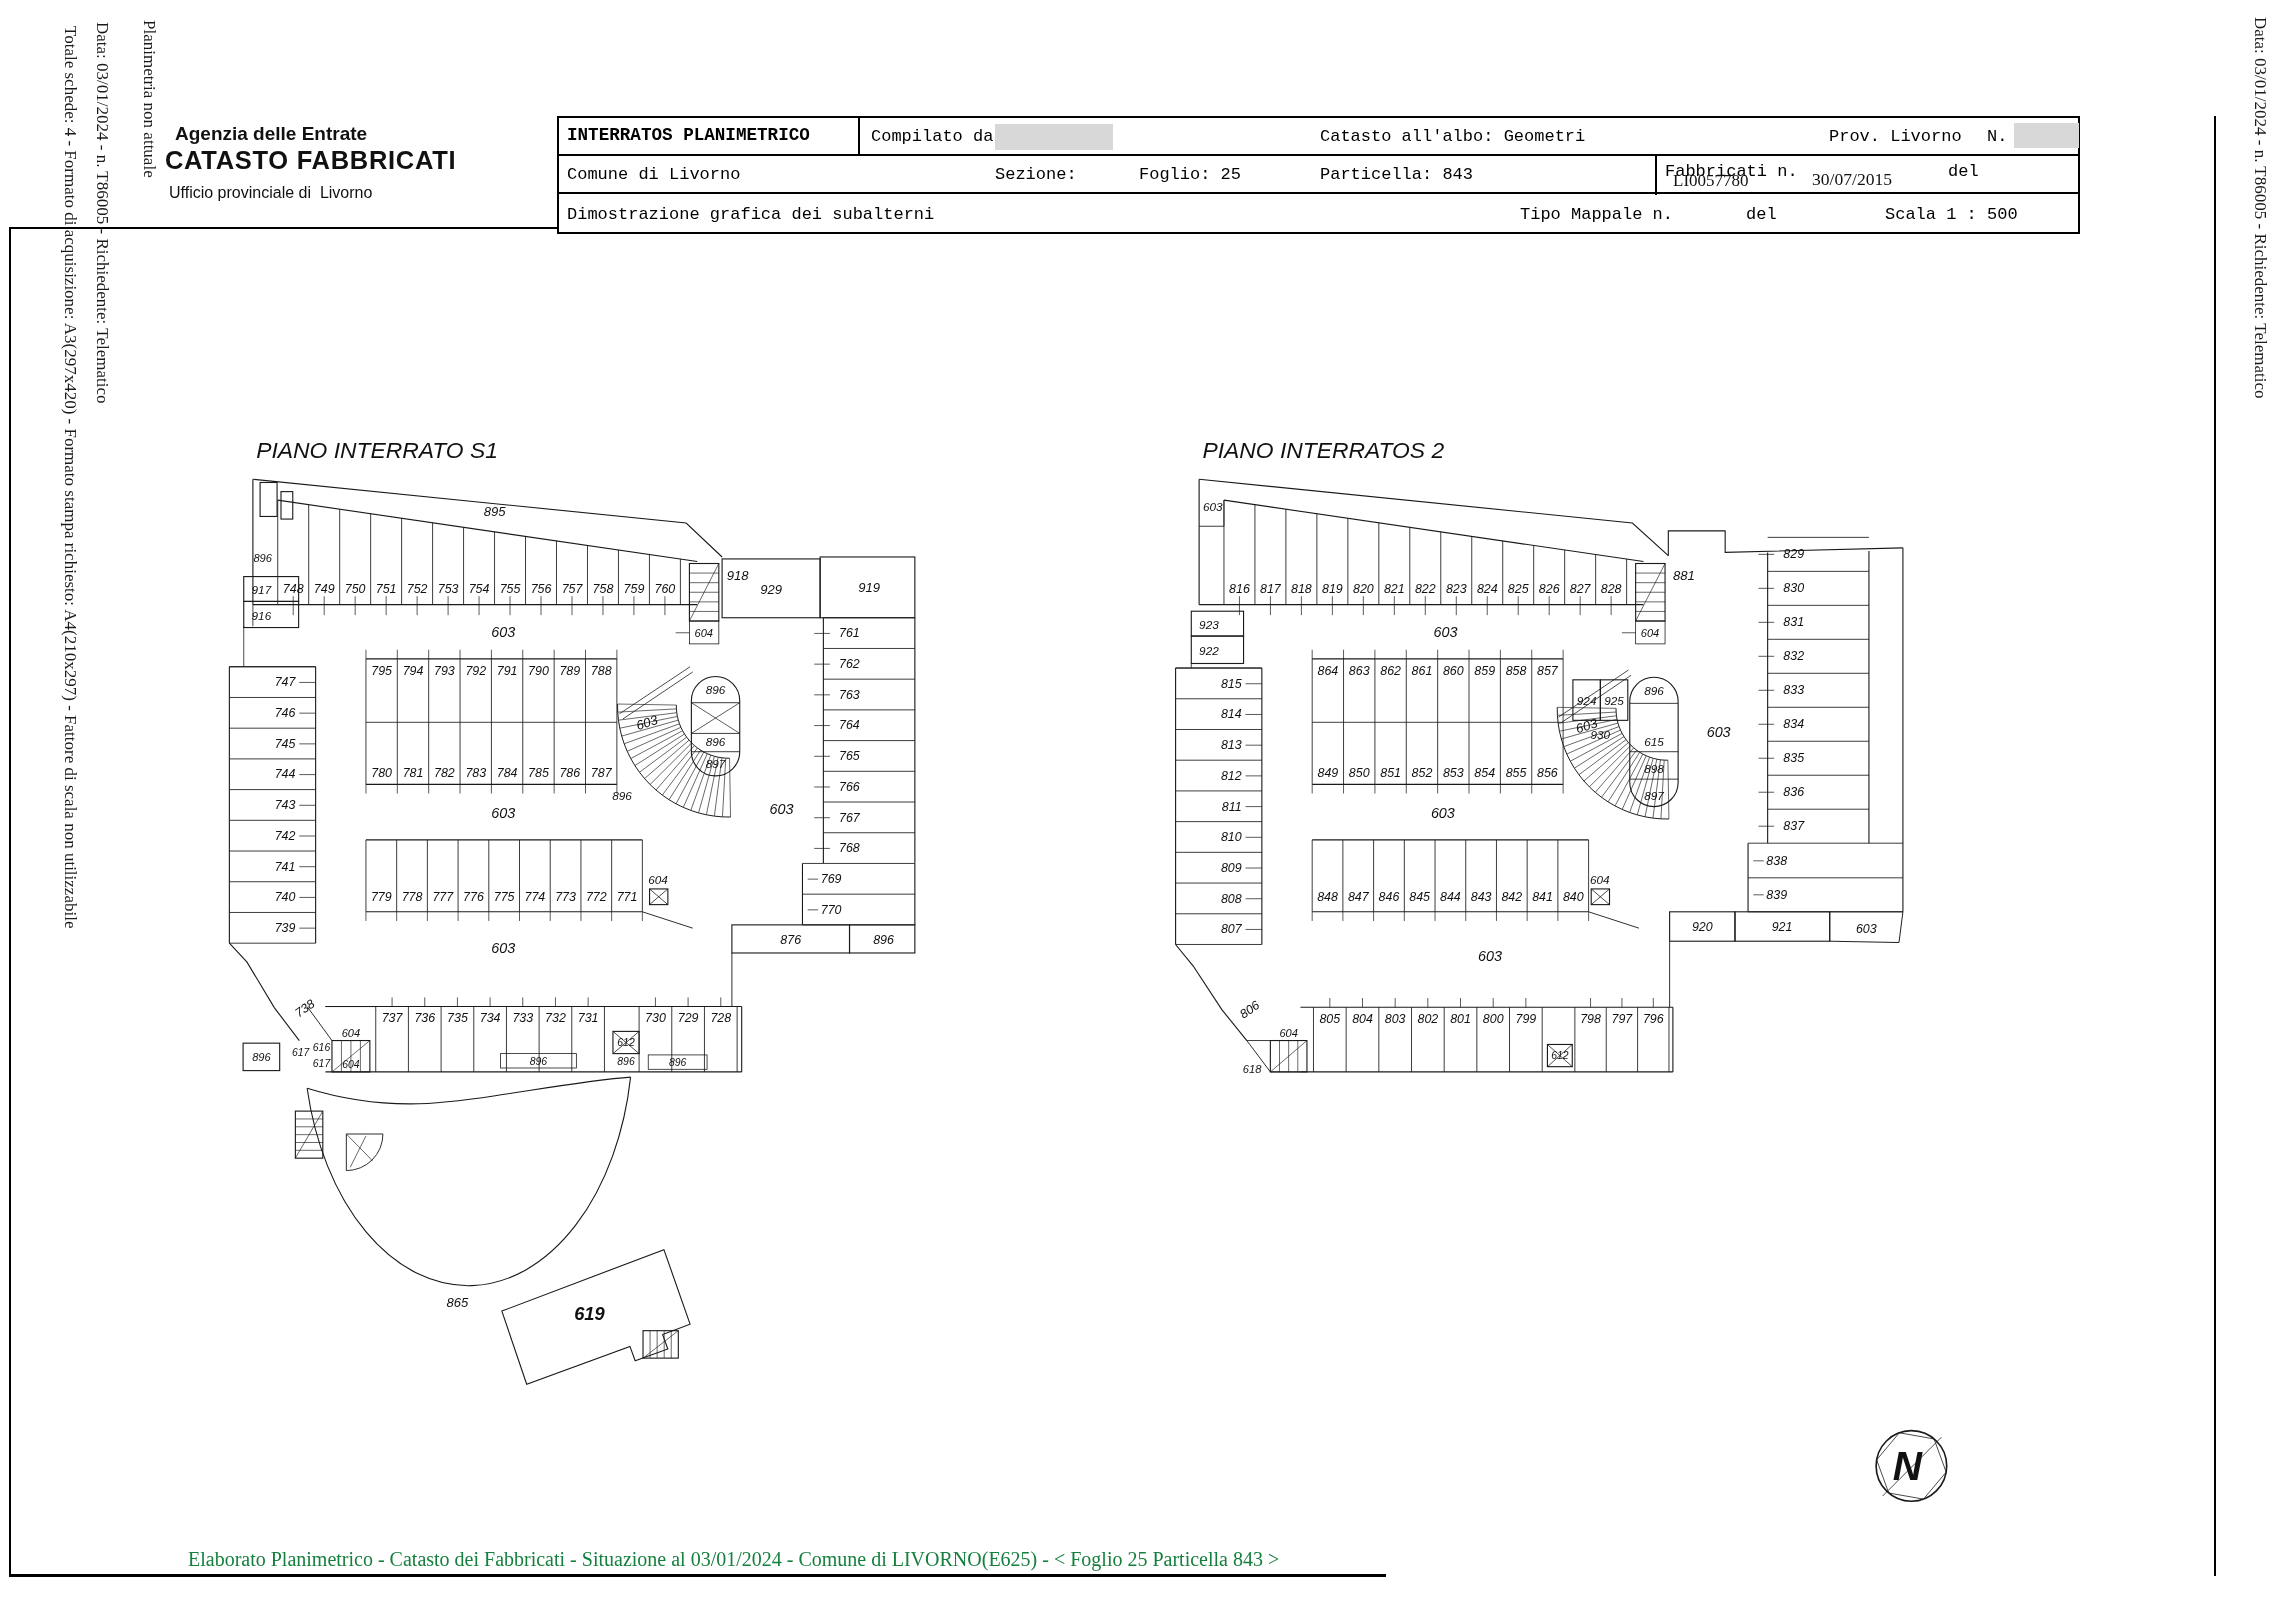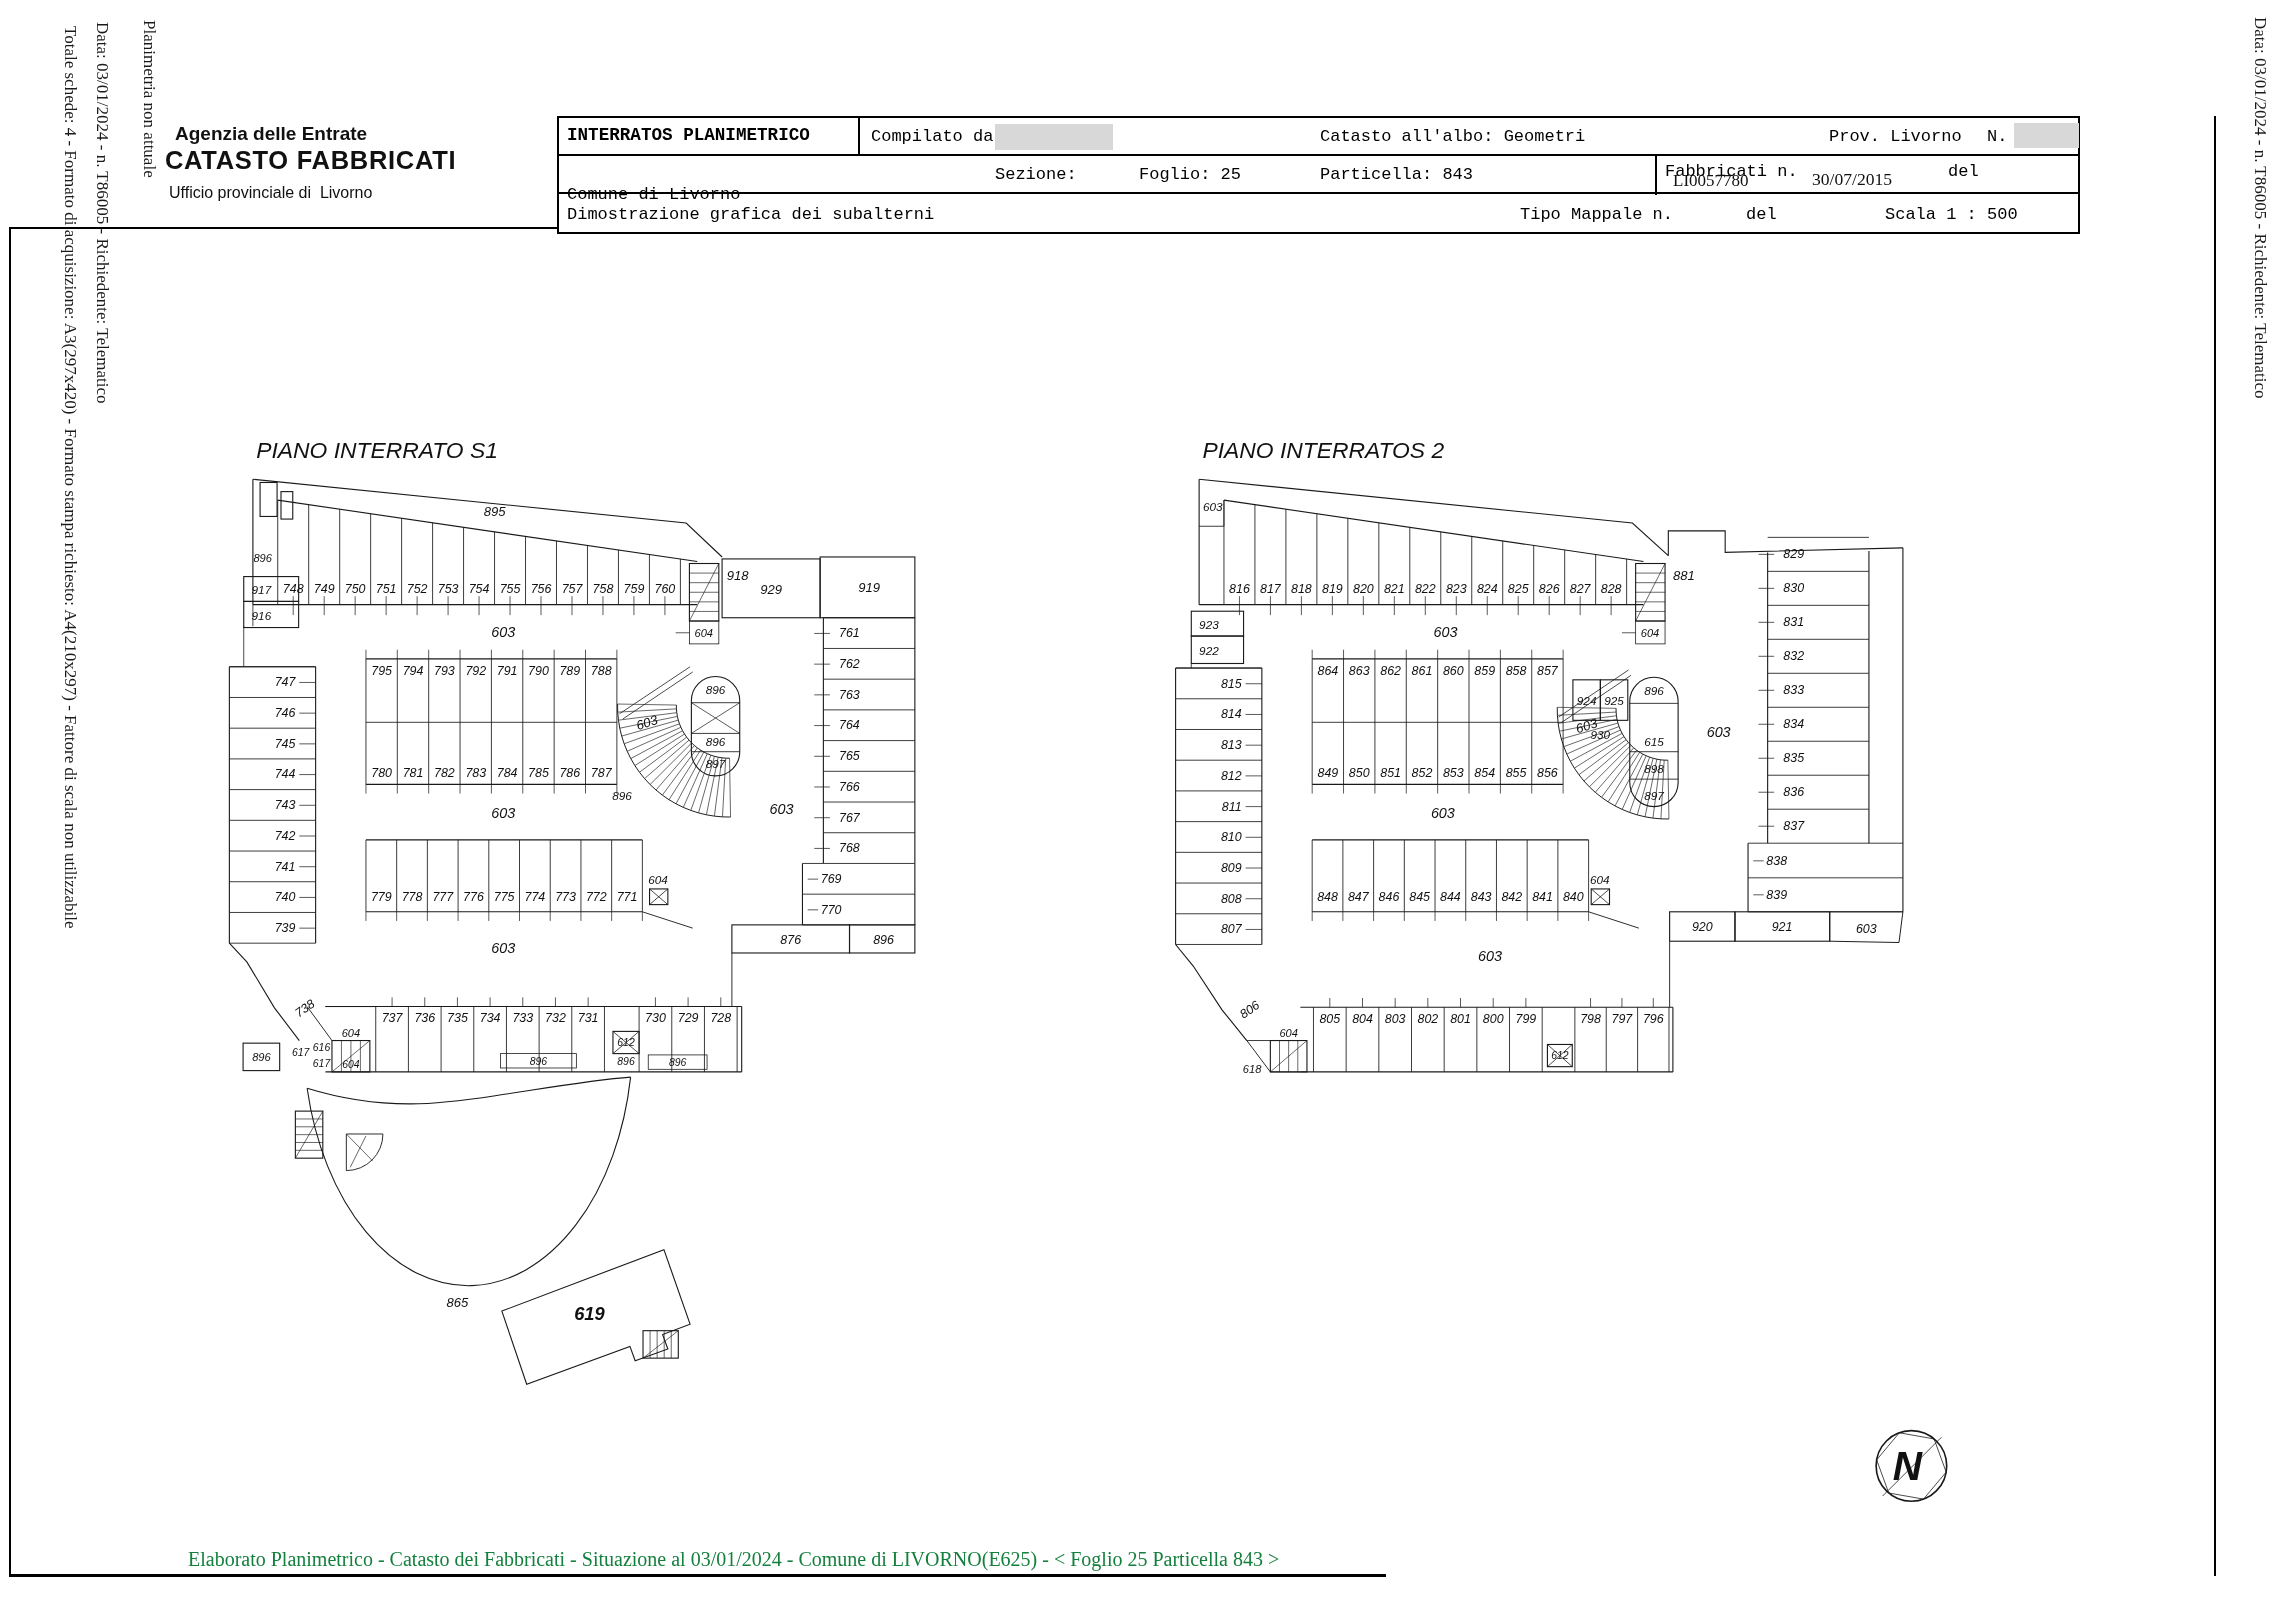--- a/index.html
+++ b/index.html
@@ -41,21 +41,21 @@
   <div class="vline" style="left:1655px;top:154px;width:2px;height:41px;"></div>
 
   <div class="t monob" style="left:567px;top:125px;">INTERRATOS PLANIMETRICO</div>
   <div class="t mono" style="left:871px;top:127px;">Compilato da:</div>
   <div class="redact" style="left:995px;top:124px;width:118px;height:26px;"></div>
   <div class="t mono" style="left:1320px;top:127px;">Catasto all'albo: Geometri</div>
   <div class="t mono" style="left:1829px;top:127px;">Prov. Livorno</div>
   <div class="t mono" style="left:1987px;top:127px;">N.</div>
   <div class="redact" style="left:2014px;top:123px;width:65px;height:25px;"></div>
 
-  <div class="t mono" style="left:567px;top:165px;margin-top:20px;">Comune di Livorno</div>
+  <div class="t mono" style="left:567px;top:165px;">Comune di Livorno</div>
   <div class="t mono" style="left:995px;top:165px;">Sezione:</div>
   <div class="t mono" style="left:1139px;top:165px;">Foglio: 25</div>
   <div class="t mono" style="left:1320px;top:165px;">Particella: 843</div>
   <div class="t mono" style="left:1665px;top:162px;">Fabbricati n.</div>
   <div class="t" style="left:1673px;top:171px;font-family:'Liberation Serif',serif;font-size:17px;">LI0057780</div>
   <div class="t" style="left:1812px;top:169px;font-family:'Liberation Serif',serif;font-size:17.6px;">30/07/2015</div>
   <div class="t mono" style="left:1948px;top:162px;">del</div>
 
   <div class="t mono" style="left:567px;top:205px;">Dimostrazione grafica dei subalterni</div>
   <div class="t mono" style="left:1520px;top:205px;">Tipo Mappale n.</div>

